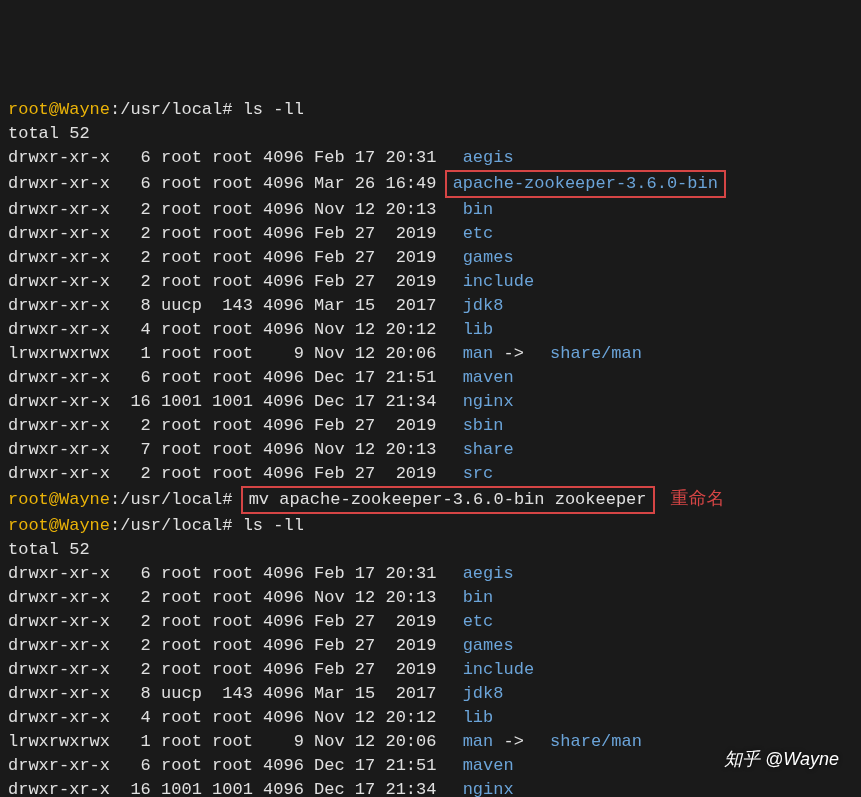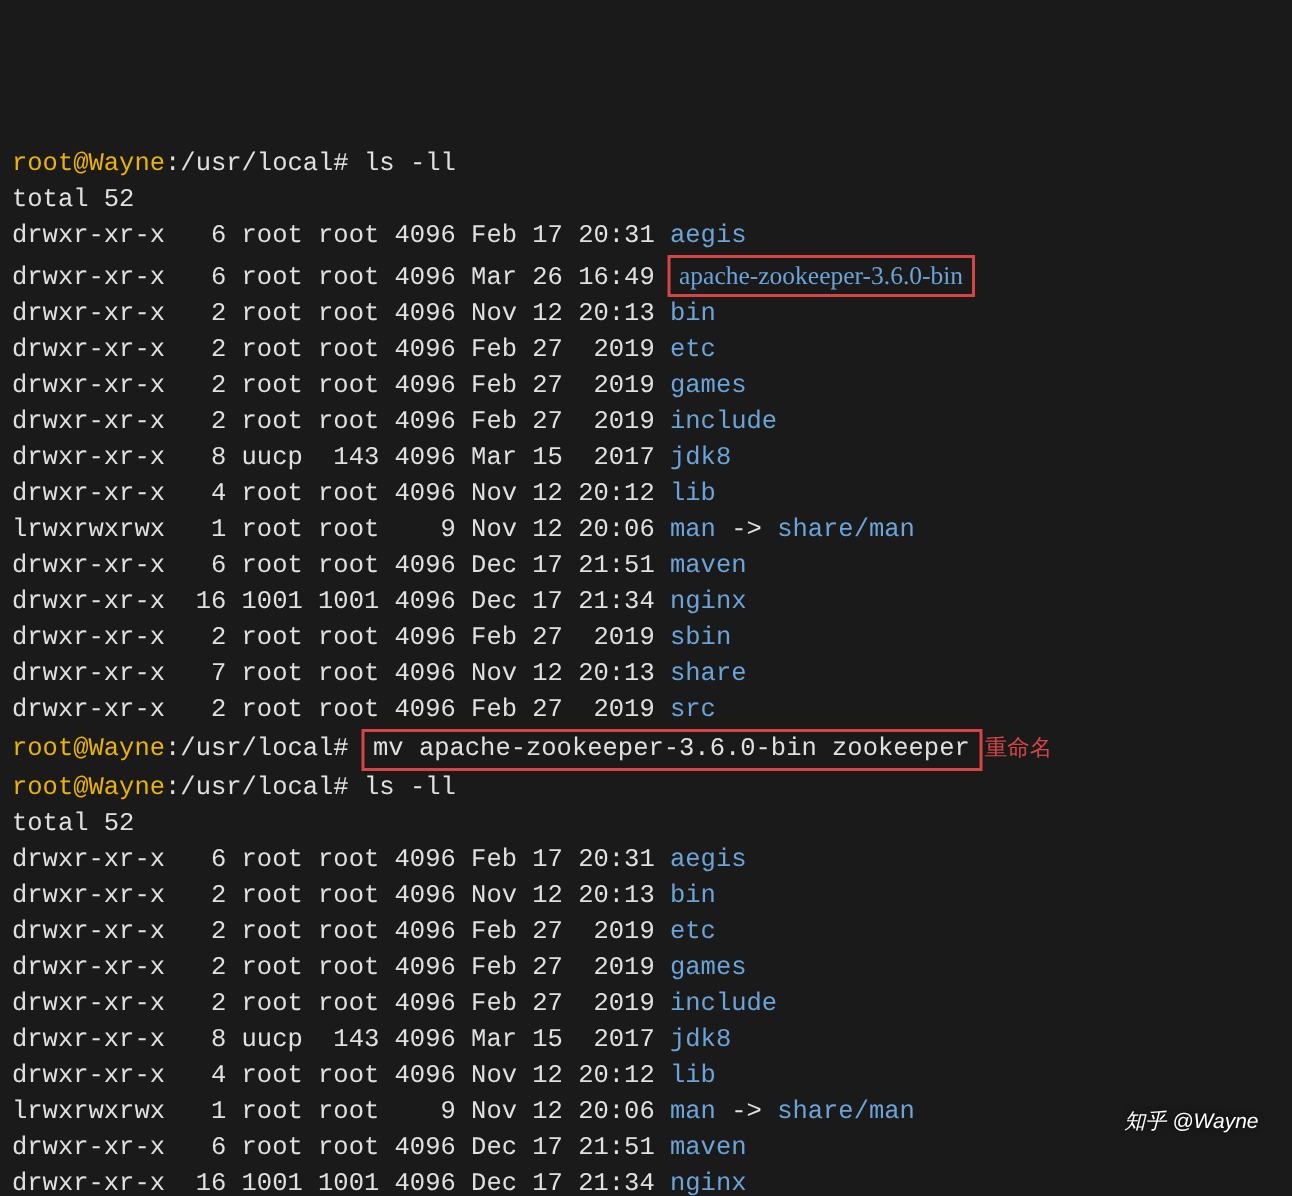--- a/index.html
+++ b/index.html
@@ -11,43 +11,43 @@
     color: #e0e0e0;
     width: 861px;
     height: 797px;
     overflow: hidden;
     padding: 2px 0 0 8px;
     white-space: pre;
     position: relative;
   }
   .line { display: block; }
   .prompt { color: #eab308; }
-  .filename { color: #6ba4d9; }
+  .filename { color: #6ba4d9; margin-left: 16px; }
   .arrow { color: #e0e0e0; }
   .box {
     border: 2px solid #d64545;
     padding: 0 6px;
     display: inline-block;
     margin-left: -2px;
   }
-  .box-blue { color: #6ba4d9; font-family: Liberation Serif, serif; }
+  .box-blue { color: #6ba4d9; }
   .annotation {
     color: #d64545;
     font-family: "Microsoft YaHei", "SimSun", sans-serif;
     display: inline-block;
-    margin-left: 2px;
-    font-size: 15px;
+    margin-left: 16px;
+    font-size: 18px;
   }
   .watermark {
     position: absolute;
     right: 22px;
-    bottom: 38px;
+    bottom: 26px;
     color: #fff;
     font-family: "Microsoft YaHei", sans-serif;
-    font-size: 14px;
+    font-size: 18px;
     font-style: italic;
     text-shadow: 0 0 4px rgba(0,0,0,0.8);
     pointer-events: none;
   }
 </style>
 </head>
 <body>
 
 
 

